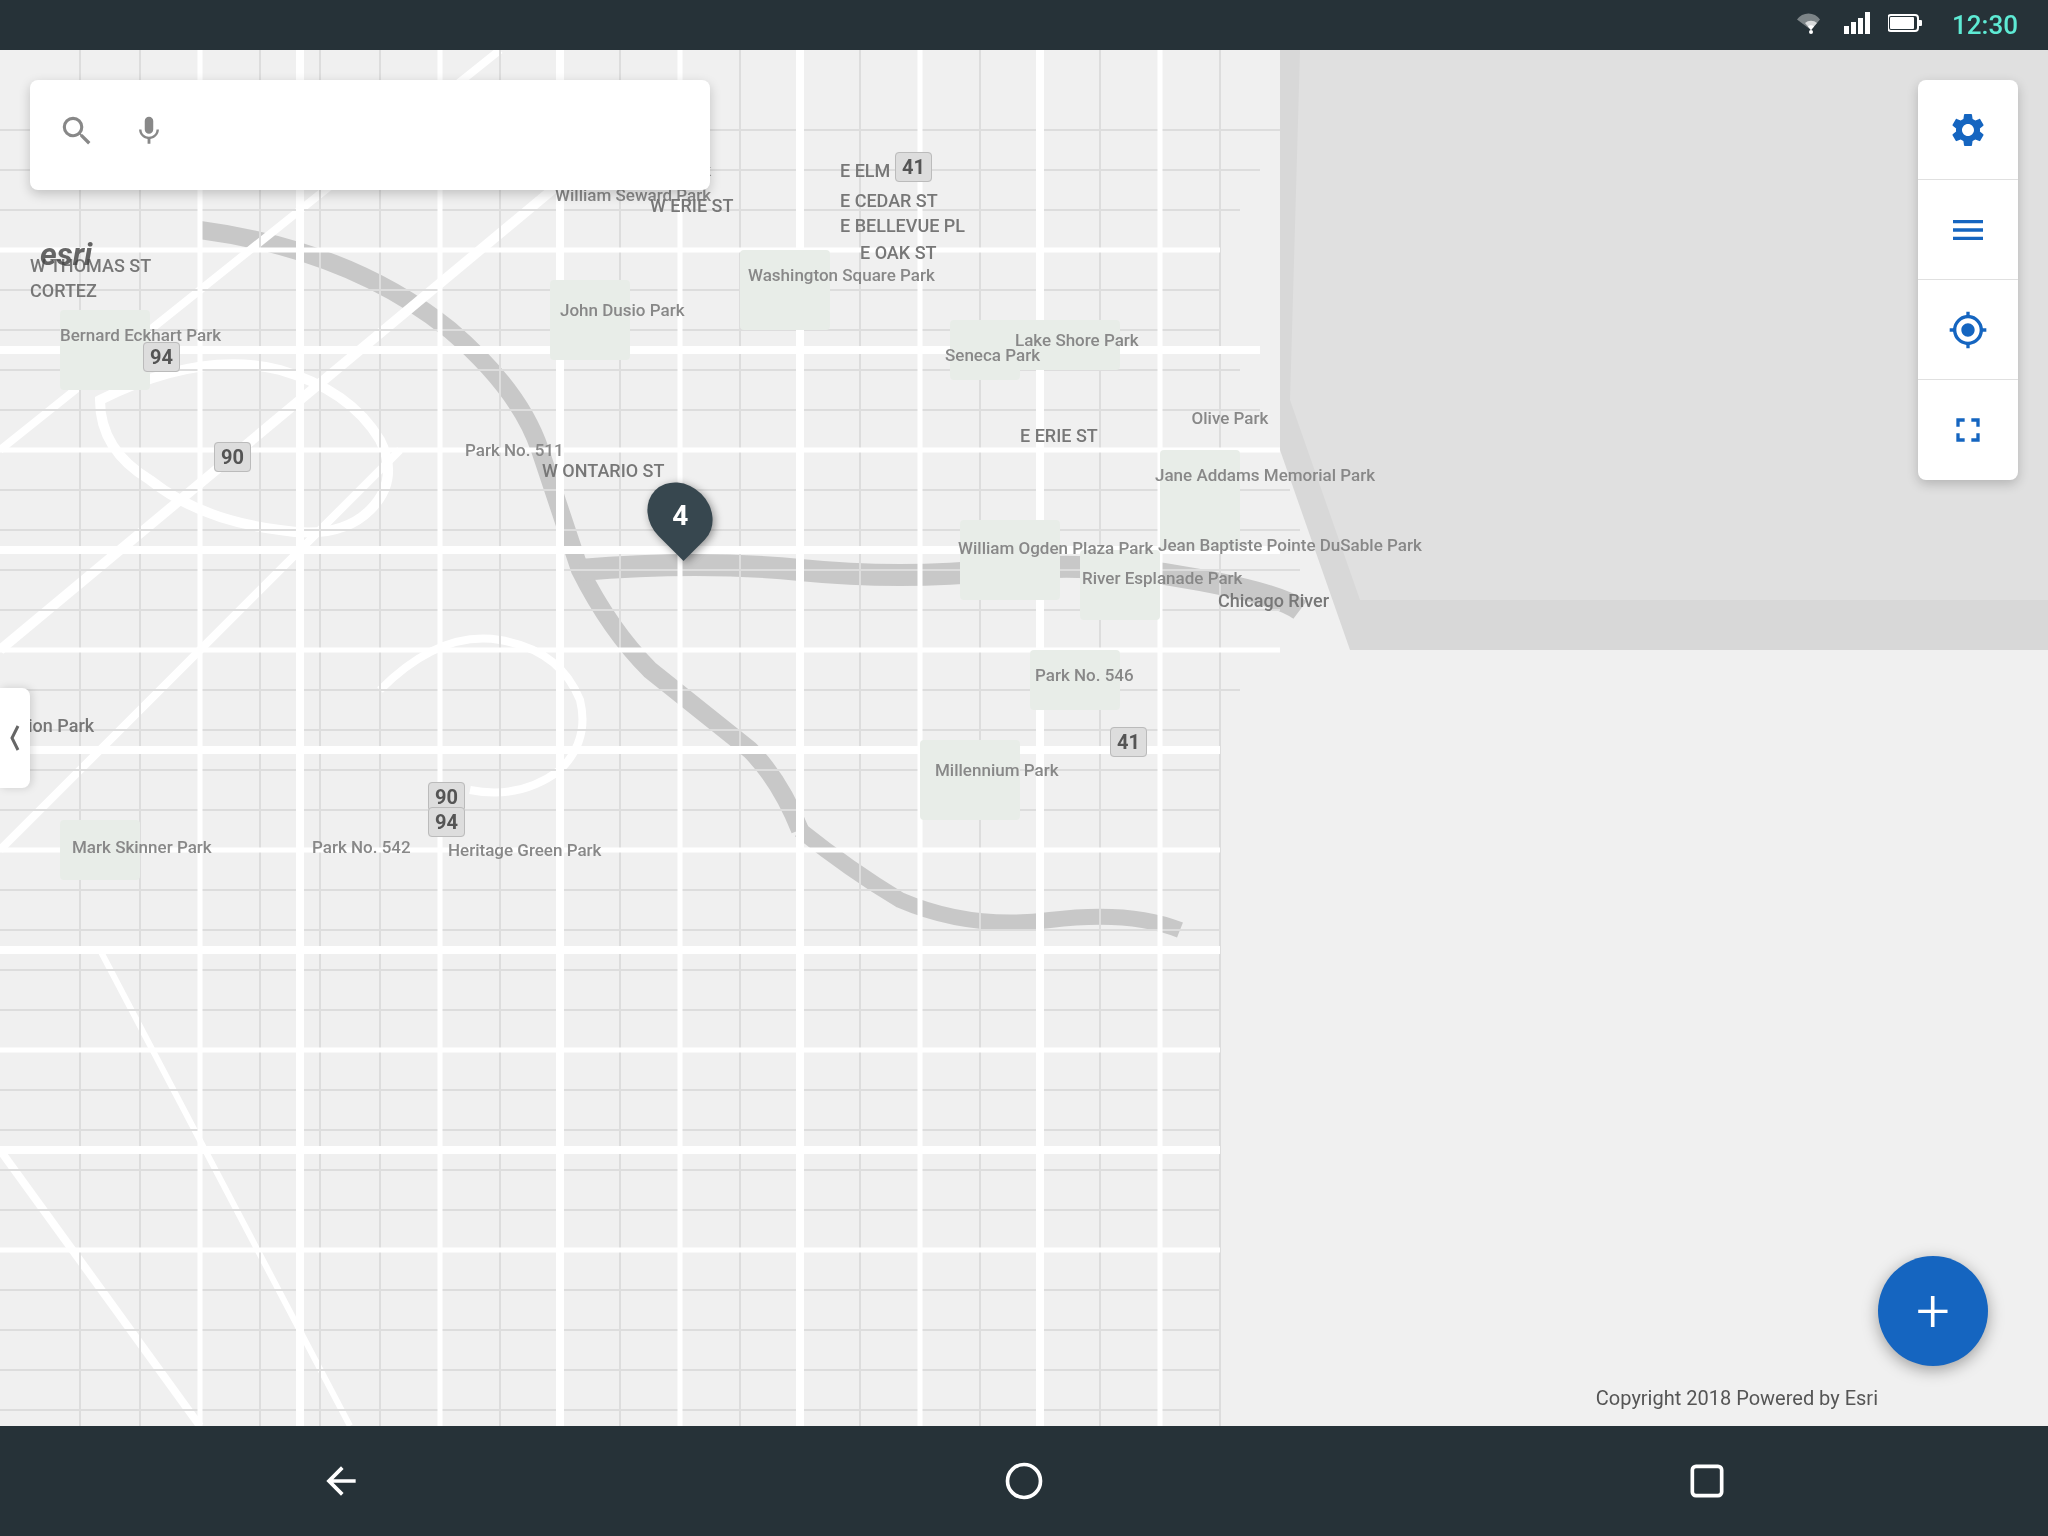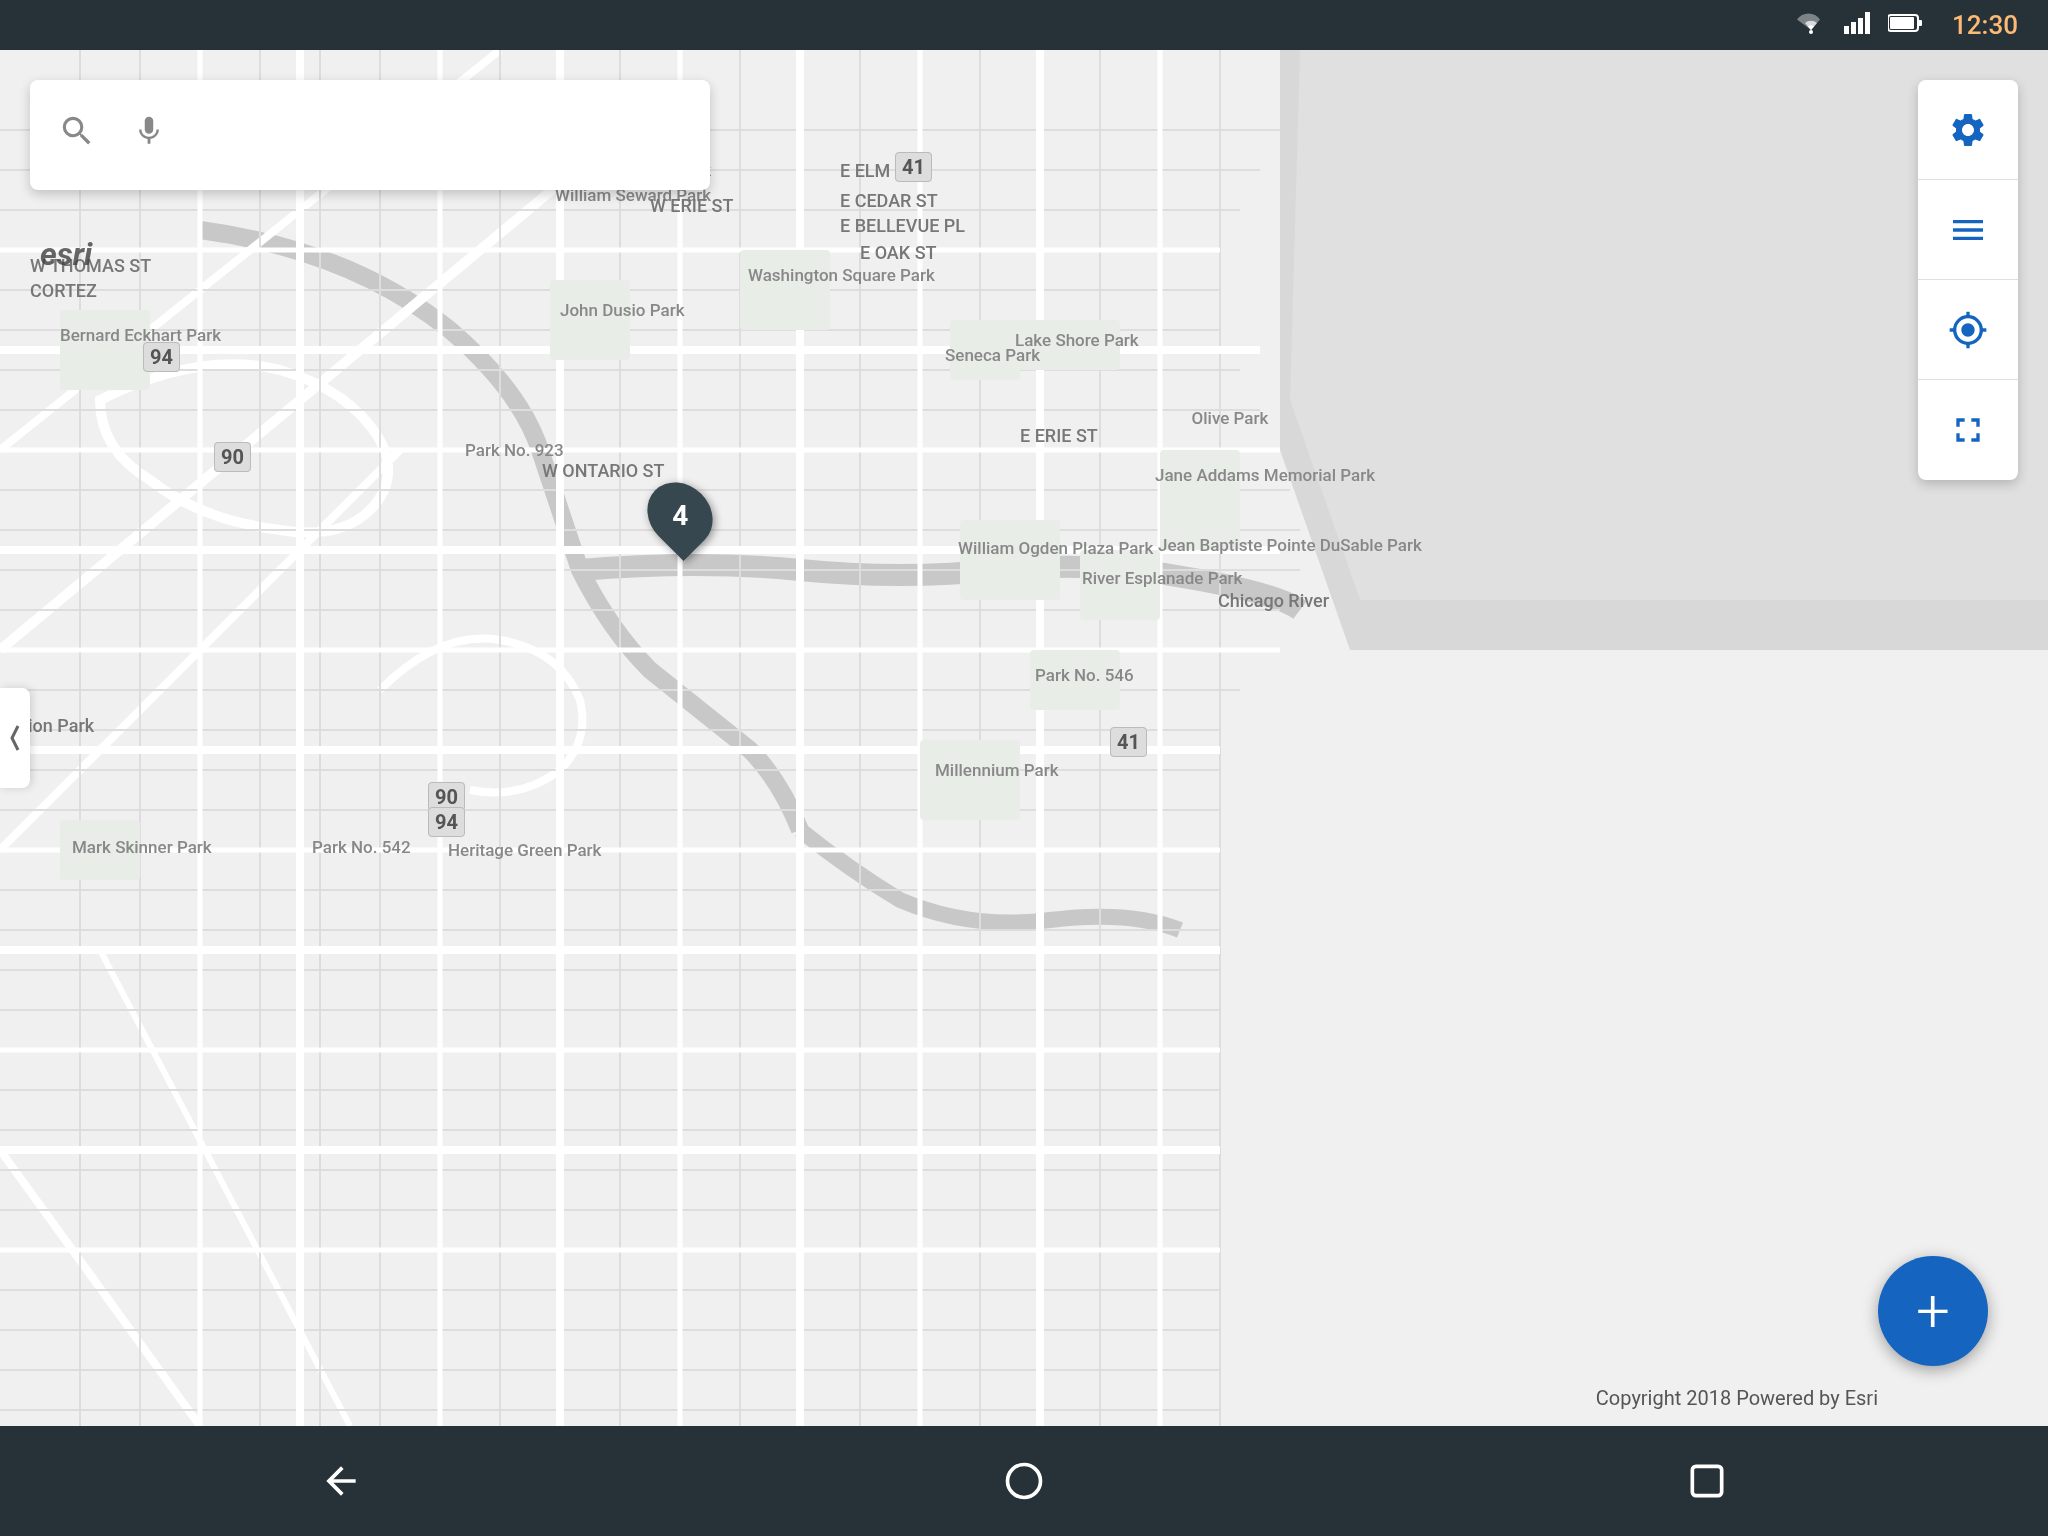--- a/index.html
+++ b/index.html
@@ -26,21 +26,21 @@
     .status-icons {
       display: flex;
       align-items: center;
       gap: 18px;
     }
     .status-icon {
       color: white;
       font-size: 22px;
     }
     .status-time {
-      color: #fdba74;
+      color: #5eead4;
       font-size: 26px;
       font-weight: 500;
       margin-left: 10px;
     }
 
     
     #nav-bar {
       position: absolute;
       bottom: 0; left: 0; right: 0;
       height: 110px;
@@ -418,21 +418,21 @@
   <div class="map-label map-label-park" style="top:110px; left:555px; width:100px">William Seward Park</div>
   <div class="map-label map-label-park" style="top:135px; left:555px; width:100px">William Seward Park</div>
   <div class="map-label" style="top:145px; left:650px">W ERIE ST</div>
   <div class="map-label map-label-park" style="top:215px; left:748px; width:120px; text-align:center">Washington Square Park</div>
   <div class="map-label map-label-park" style="top:250px; left:560px; width:80px; text-align:center">John Dusio Park</div>
   <div class="map-label map-label-park" style="top:275px; left:60px; width:100px; text-align:center">Bernard Eckhart Park</div>
   <div class="map-label map-label-park" style="top:295px; left:945px; width:80px; text-align:center">Seneca Park</div>
   <div class="map-label map-label-park" style="top:280px; left:1015px; width:120px; text-align:center">Lake Shore Park</div>
   <div class="map-label" style="top:375px; left:1020px">E ERIE ST</div>
   <div class="map-label map-label-park" style="top:358px; left:1190px; width:80px">Olive Park</div>
-  <div class="map-label map-label-park" style="top:390px; left:465px; width:90px; text-align:center">Park No. 923</div>
+  <div class="map-label map-label-park" style="top:390px; left:465px; width:90px; text-align:center">Park No. 511</div>
   <div class="map-label" style="top:410px; left:542px">W ONTARIO ST</div>
   <div class="map-label map-label-park" style="top:415px; left:1155px; width:100px; text-align:center">Jane Addams Memorial Park</div>
   <div class="map-label map-label-park" style="top:488px; left:958px; width:120px; text-align:center">William Ogden Plaza Park</div>
   <div class="map-label map-label-park" style="top:518px; left:1082px; width:100px; text-align:center">River Esplanade Park</div>
   <div class="map-label map-label-park" style="top:485px; left:1158px; width:119px; text-align:left">Jean Baptiste Pointe DuSable Park</div>
   <div class="map-label" style="top:540px; left:1218px">Chicago River</div>
   <div class="map-label map-label-park" style="top:615px; left:1035px; width:90px; text-align:center">Park No. 546</div>
   <div class="map-label" style="top:665px; left:28px">ion Park</div>
   <div class="map-label map-label-park" style="top:710px; left:935px; width:120px; text-align:center">Millennium Park</div>
   <div class="map-label map-label-park" style="top:787px; left:72px; width:90px; text-align:center">Mark Skinner Park</div>

